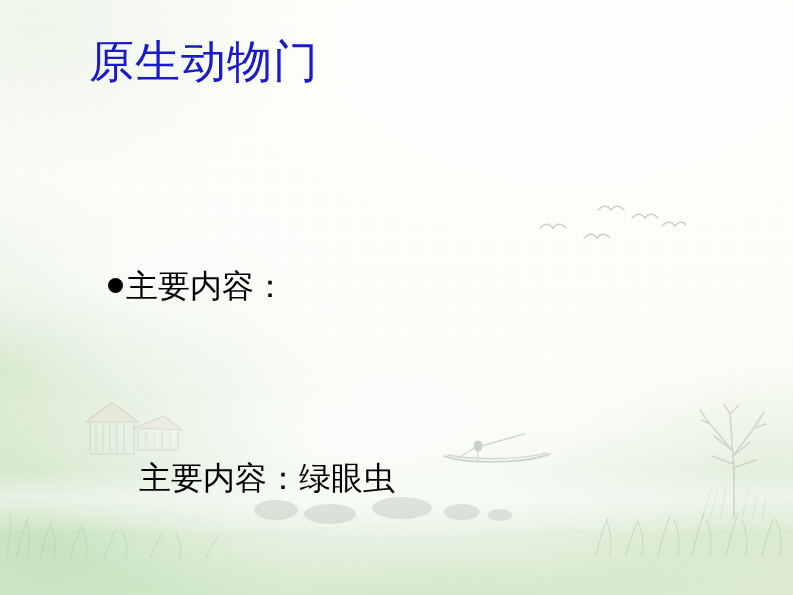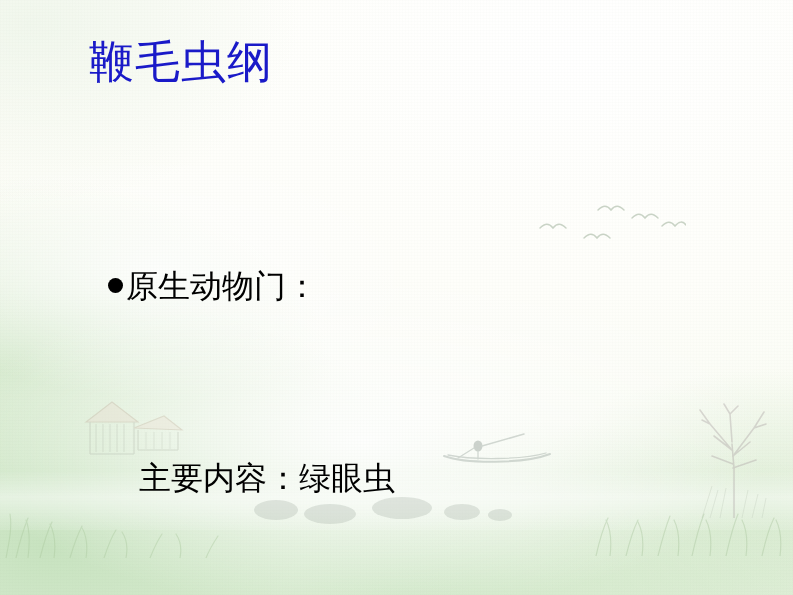--- a/index.html
+++ b/index.html
@@ -240,27 +240,27 @@
         <path d="M160 70 C162 54, 160 42, 156 34"></path>
         <path d="M176 70 C180 52, 184 40, 188 32"></path>
         <path d="M194 70 C196 54, 194 42, 190 34"></path>
       </g>
     </svg>
 
   </div>
 
   <div class="content">
 
-    <div id="page-title">鞭毛虫纲</div>
+    <div id="page-title">原生动物门</div>
 
     <div id="body-list">
 
       <div class="line">
         <span class="bullet-dot"></span>
-        <span class="line-text">原生动物门：</span>
+        <span class="line-text">主要内容：</span>
       </div>
 
       <div class="line sub">
         <span class="line-text">主要内容：绿眼虫</span>
       </div>
 
       
 
       
 

